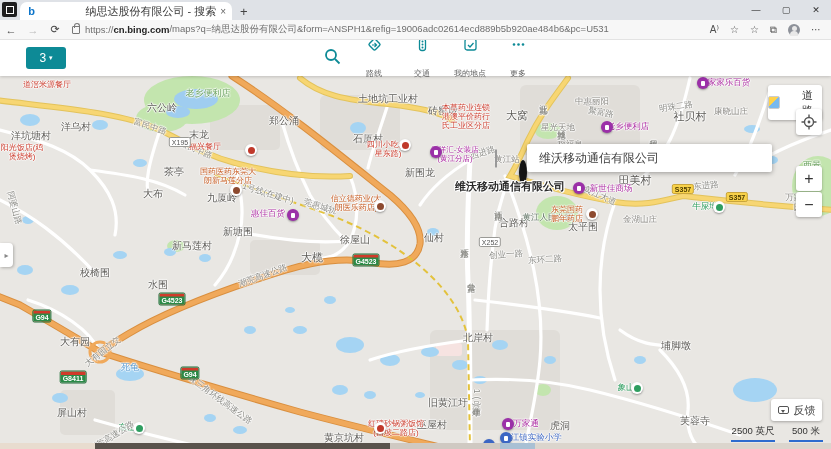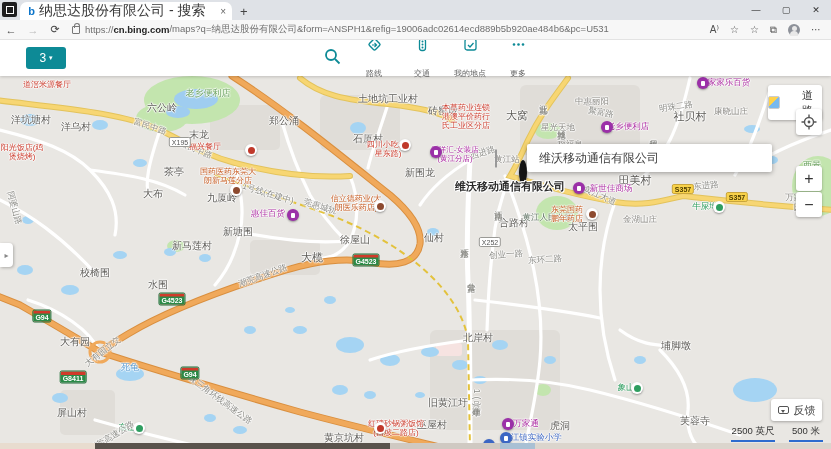--- a/index.html
+++ b/index.html
@@ -6,21 +6,21 @@
   html,body { width:831px; height:449px; }
   body { font-family:"Liberation Sans","DejaVu Sans",sans-serif; background:#fff; }
   #app { position:relative; width:831px; height:449px; overflow:hidden; background:#e9e7e3; }
 
   
   #titlebar { position:absolute; left:0; top:0; width:831px; height:20px; background:#dfe2e7; z-index:60; }
   #winmenu { position:absolute; left:2px; top:2px; width:15px; height:15px; background:#1d1d1f; border-radius:2px; }
   #winmenu::after { content:""; position:absolute; left:4px; top:4px; width:6px; height:6px; border:1px solid #fff; }
   #tab { position:absolute; left:20px; top:2px; width:212px; height:18px; background:#fff; border-radius:7px 7px 0 0; display:flex; align-items:center; padding:0 6px; }
   .favicon { width:11px; height:11px; border-radius:2px; background:#fff; color:#0b74c9; font-weight:bold; font-size:11px; line-height:11px; text-align:center; }
-  #tab-title { flex:1; font-size:14px; color:#3a3a3a; white-space:nowrap; overflow:hidden; margin-left:2px; }
+  #tab-title { flex:1; font-size:11px; color:#3a3a3a; white-space:nowrap; overflow:hidden; margin-left:2px;text-align:right; }
   .tab-close { color:#666; font-size:10px; margin-left:4px; }
   #newtab { position:absolute; left:240px; top:4px; color:#444; font-size:13px; }
   #wincontrols { position:absolute; right:0; top:0; height:20px; display:flex; z-index:61; }
   .wc { width:30px; height:20px; display:flex; align-items:center; justify-content:center; font-size:9px; color:#333; }
 
   
   #navbar { position:absolute; left:0; top:20px; width:831px; height:20px; background:#f7f7f7; border-bottom:1px solid #e3e3e3; display:flex; align-items:center; z-index:60; }
   .navbtn { width:22px; text-align:center; font-size:11px; color:#4a4a4a; }
   .navbtn.dis { color:#b9b9b9; }
   #addr { flex:1; display:flex; align-items:center; font-size:9.5px; color:#6f6f6f; margin-left:6px; overflow:hidden; white-space:nowrap; }
@@ -225,21 +225,21 @@
       <circle cx="100" cy="352" r="10" stroke-width="3"></circle>
     </g>
 
     <path d="M 215,175 L 330,215 C 420,250 462,300 468,340 L 470,449" fill="none" stroke="#e3c23c" stroke-width="2" stroke-dasharray="6 4"></path>
     <path d="M 150,196 C 200,215 260,235 215,175" fill="none" stroke="none"></path>
   </svg>
 
   <div id="maplayer">
         <span class="ml v" style="left: 162px; top: 32px;">六公岭</span>
         <span class="ml v" style="left: 76px; top: 51px;">洋乌村</span>
-        <span class="ml v" style="left: 31px; top: 44px;">洋坑塘村</span>
+        <span class="ml v" style="left: 31px; top: 60px;">洋坑塘村</span>
         <span class="ml v" style="left: 199px; top: 59px;">末龙</span>
         <span class="ml v" style="left: 174px; top: 96px;">茶亭</span>
         <span class="ml v" style="left: 153px; top: 118px;">大布</span>
         <span class="ml v" style="left: 222px; top: 122px;">九厦岭</span>
         <span class="ml v" style="left: 284px; top: 45px; text-align: right;">郑公涌</span>
         <span class="ml v" style="left: 388px; top: 23px;">土地坑工业村</span>
         <span class="ml v" style="left: 368px; top: 63px;">石厦村</span>
         <span class="ml v" style="left: 420px; top: 97px;">新围龙</span>
         <span class="ml v" style="left: 517px; top: 39px; font-size: 11px;">大窝</span>
         <span class="ml v" style="left: 443px; top: 35px;">砖窑墩</span>

